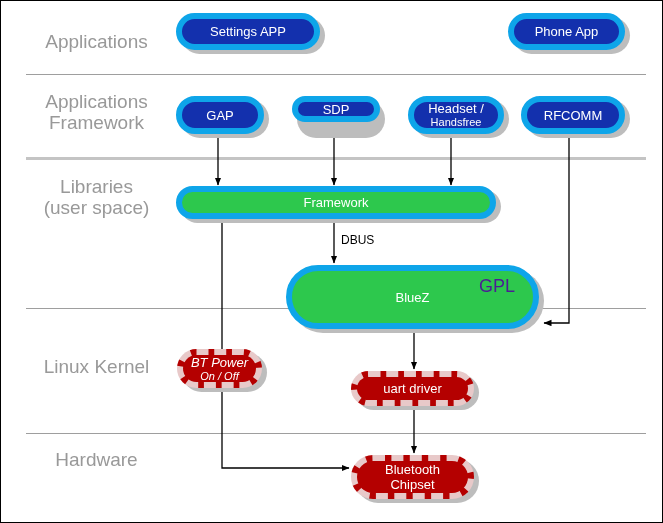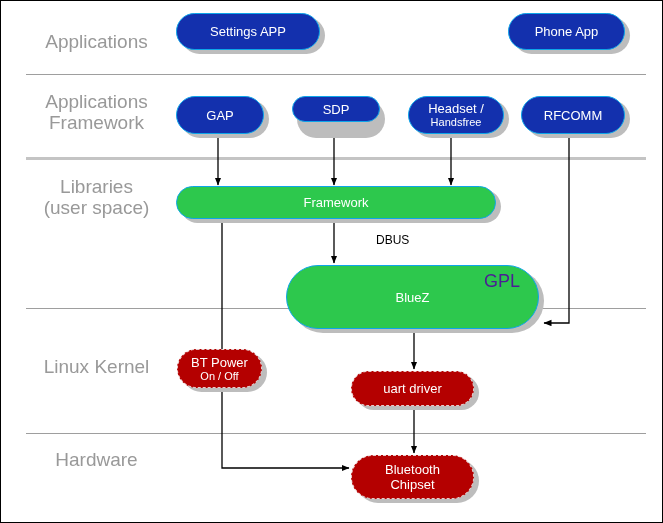--- a/index.html
+++ b/index.html
@@ -38,21 +38,21 @@
   
   .node{
     position:absolute;
     box-sizing:border-box;
     display:flex;
     flex-direction:column;
     align-items:center;
     justify-content:center;
     text-align:center;
     color:#ffffff;
-    border:1px solid #0ea5e9;
+    border:6px solid #0ea5e9;
     z-index:5;
   }
   .node .t1{font-size:13px;line-height:15px;}
   .node .t2{font-size:11px;line-height:13px;}
   .node.blue{background:#1330ad;border-radius:40px;}
   .node.green{background:#2dc84d;border-radius:40px;}
   .node.red{background:#b40000;border-radius:40px;border-style:dashed;border-color:#e8c9c9;}
   .shadow{
     position:absolute;
     background:#bdbdbd;
@@ -66,21 +66,20 @@
     font-size:18px;
     line-height:15px;
   }
   .wire-label{
     position:absolute;
     color:#000000;
     font-size:12px;
     line-height:14px;
     background:transparent;
     z-index:6;
-    margin-left:35px;
   }
 </style>
 </head>
 <body>
 
 <div id="stage">
 
   <div class="divider" style="left:25px;top:73px;width:620px;"></div>
   <div class="divider thick" style="left:25px;top:156px;width:620px;"></div>
   <div class="divider" style="left:25px;top:307px;width:620px;"></div>
@@ -150,21 +149,21 @@
 
   <div class="shadow green-s" style="left:290px;top:268px;width:253px;height:64px;"></div>
   <div class="node green" style="left:285px;top:264px;width:253px;height:64px;">
     <span class="corner-tag" style="right:18px;top:8px;">GPL</span>
     <span class="t1">BlueZ</span>
   </div>
 
   <div class="wire-label" style="left:340px;top:232px;">DBUS</div>
 
   <div class="shadow red-s" style="left:181px;top:352px;width:85px;height:39px;"></div>
-  <div class="node red" style="left:176px;top:348px;width:85px;height:39px;">
+  <div class="node red" style="left:176px;top:348px;width:85px;height:39px;font-style:italic;">
     <span class="t1">BT Power</span>
     <span class="t2">On / Off</span>
   </div>
 
   <div class="shadow red-s" style="left:355px;top:374px;width:123px;height:35px;"></div>
   <div class="node red" style="left:350px;top:370px;width:123px;height:35px;">
     <span class="t1">uart driver</span>
   </div>
 
   <div class="shadow red-s" style="left:355px;top:458px;width:123px;height:44px;"></div>

